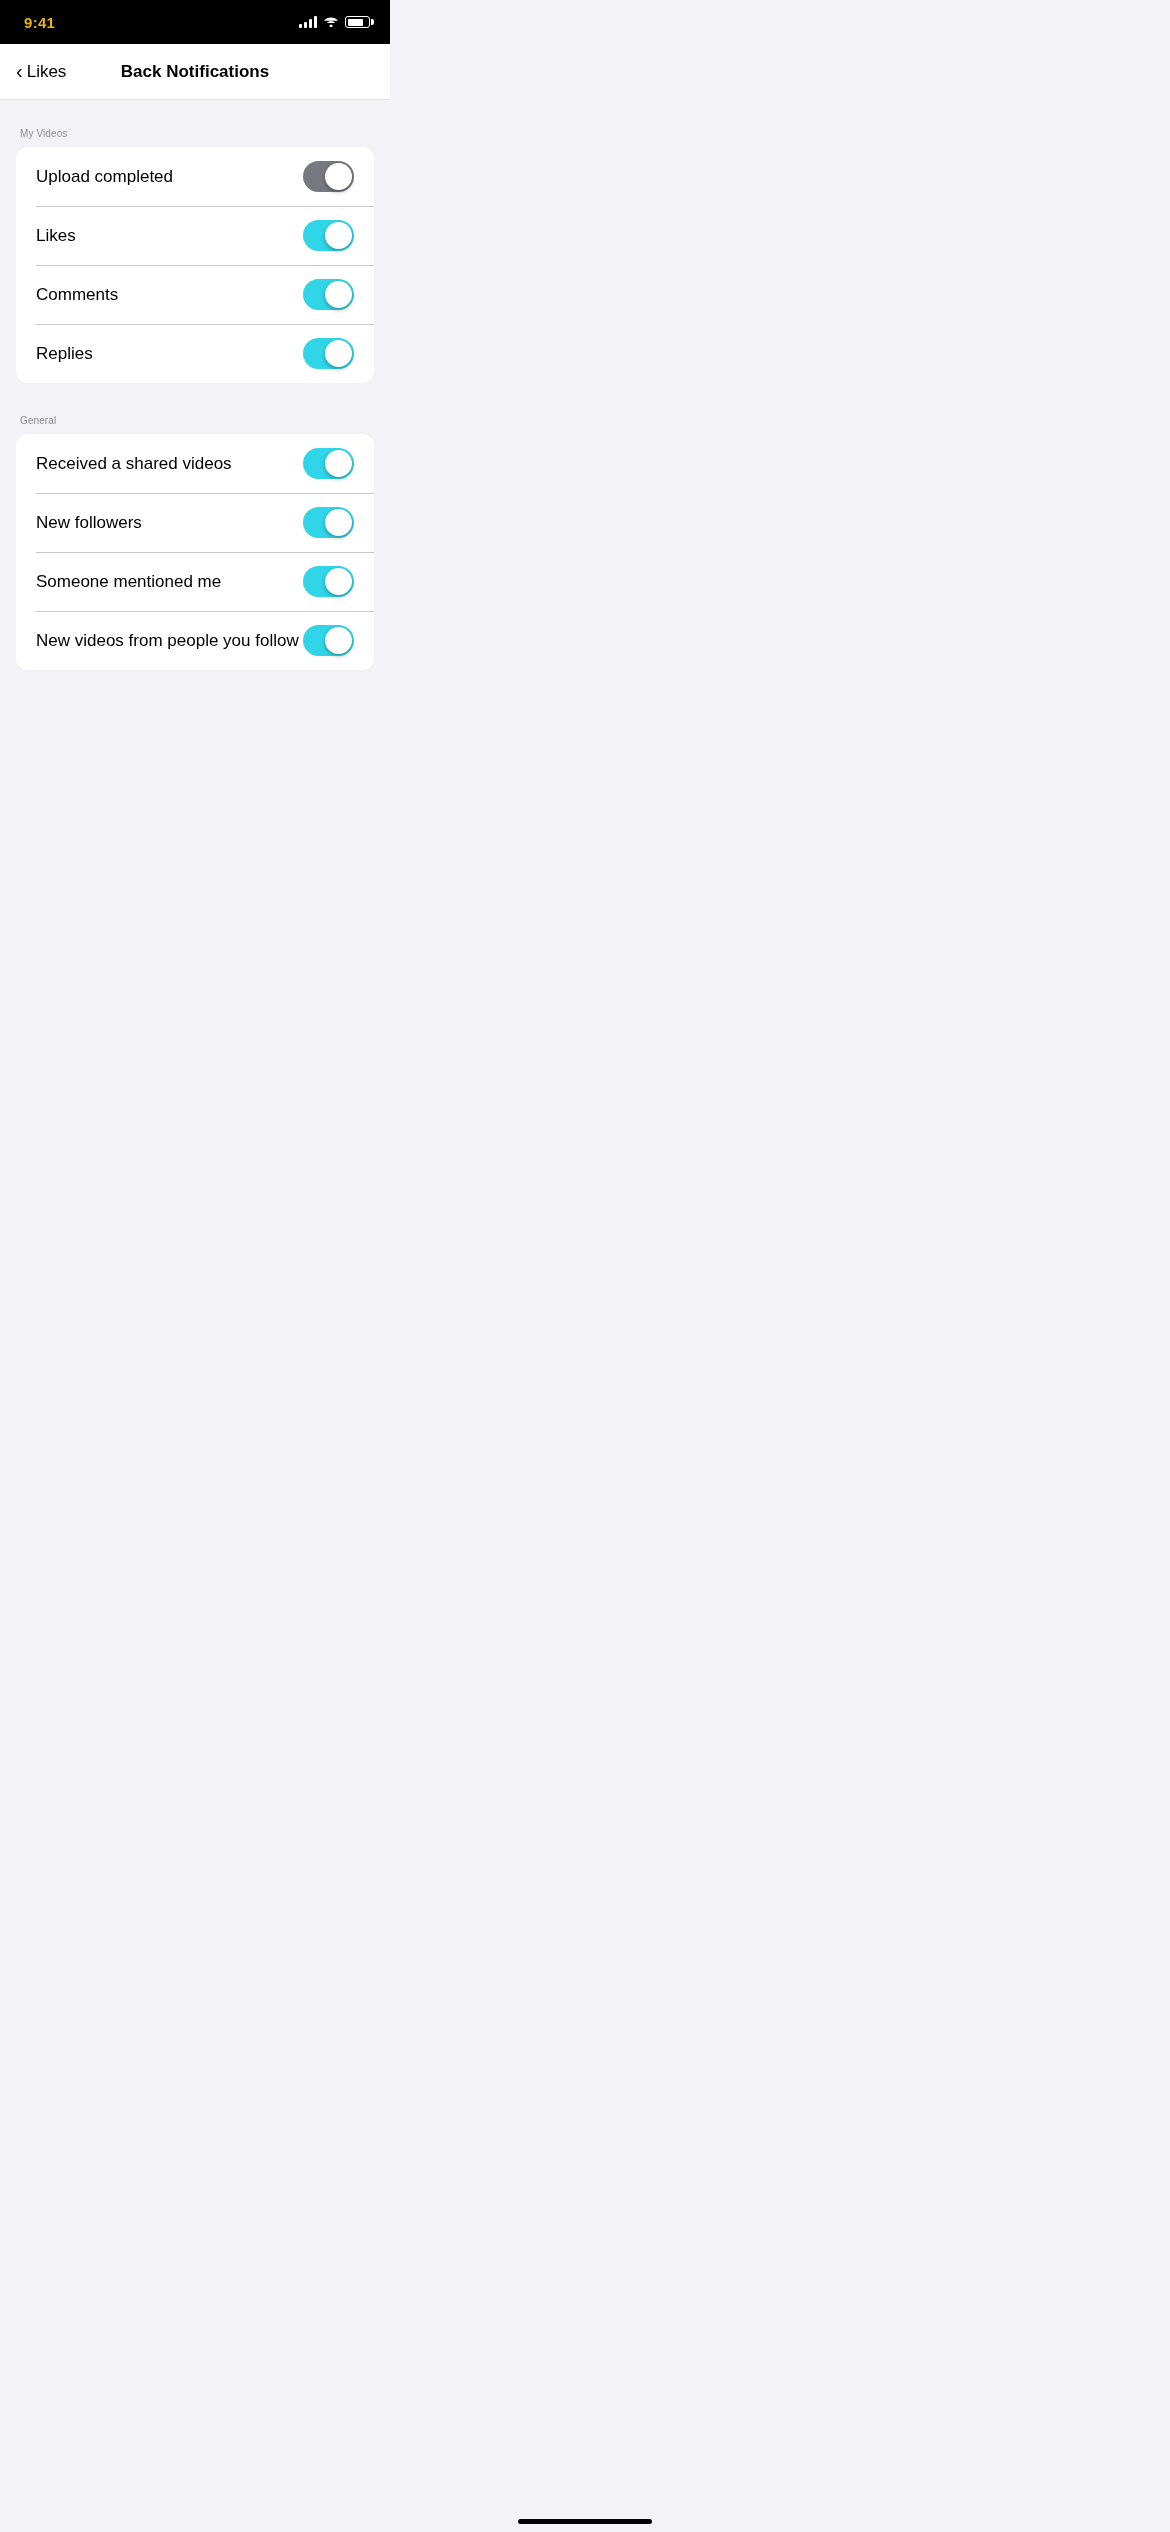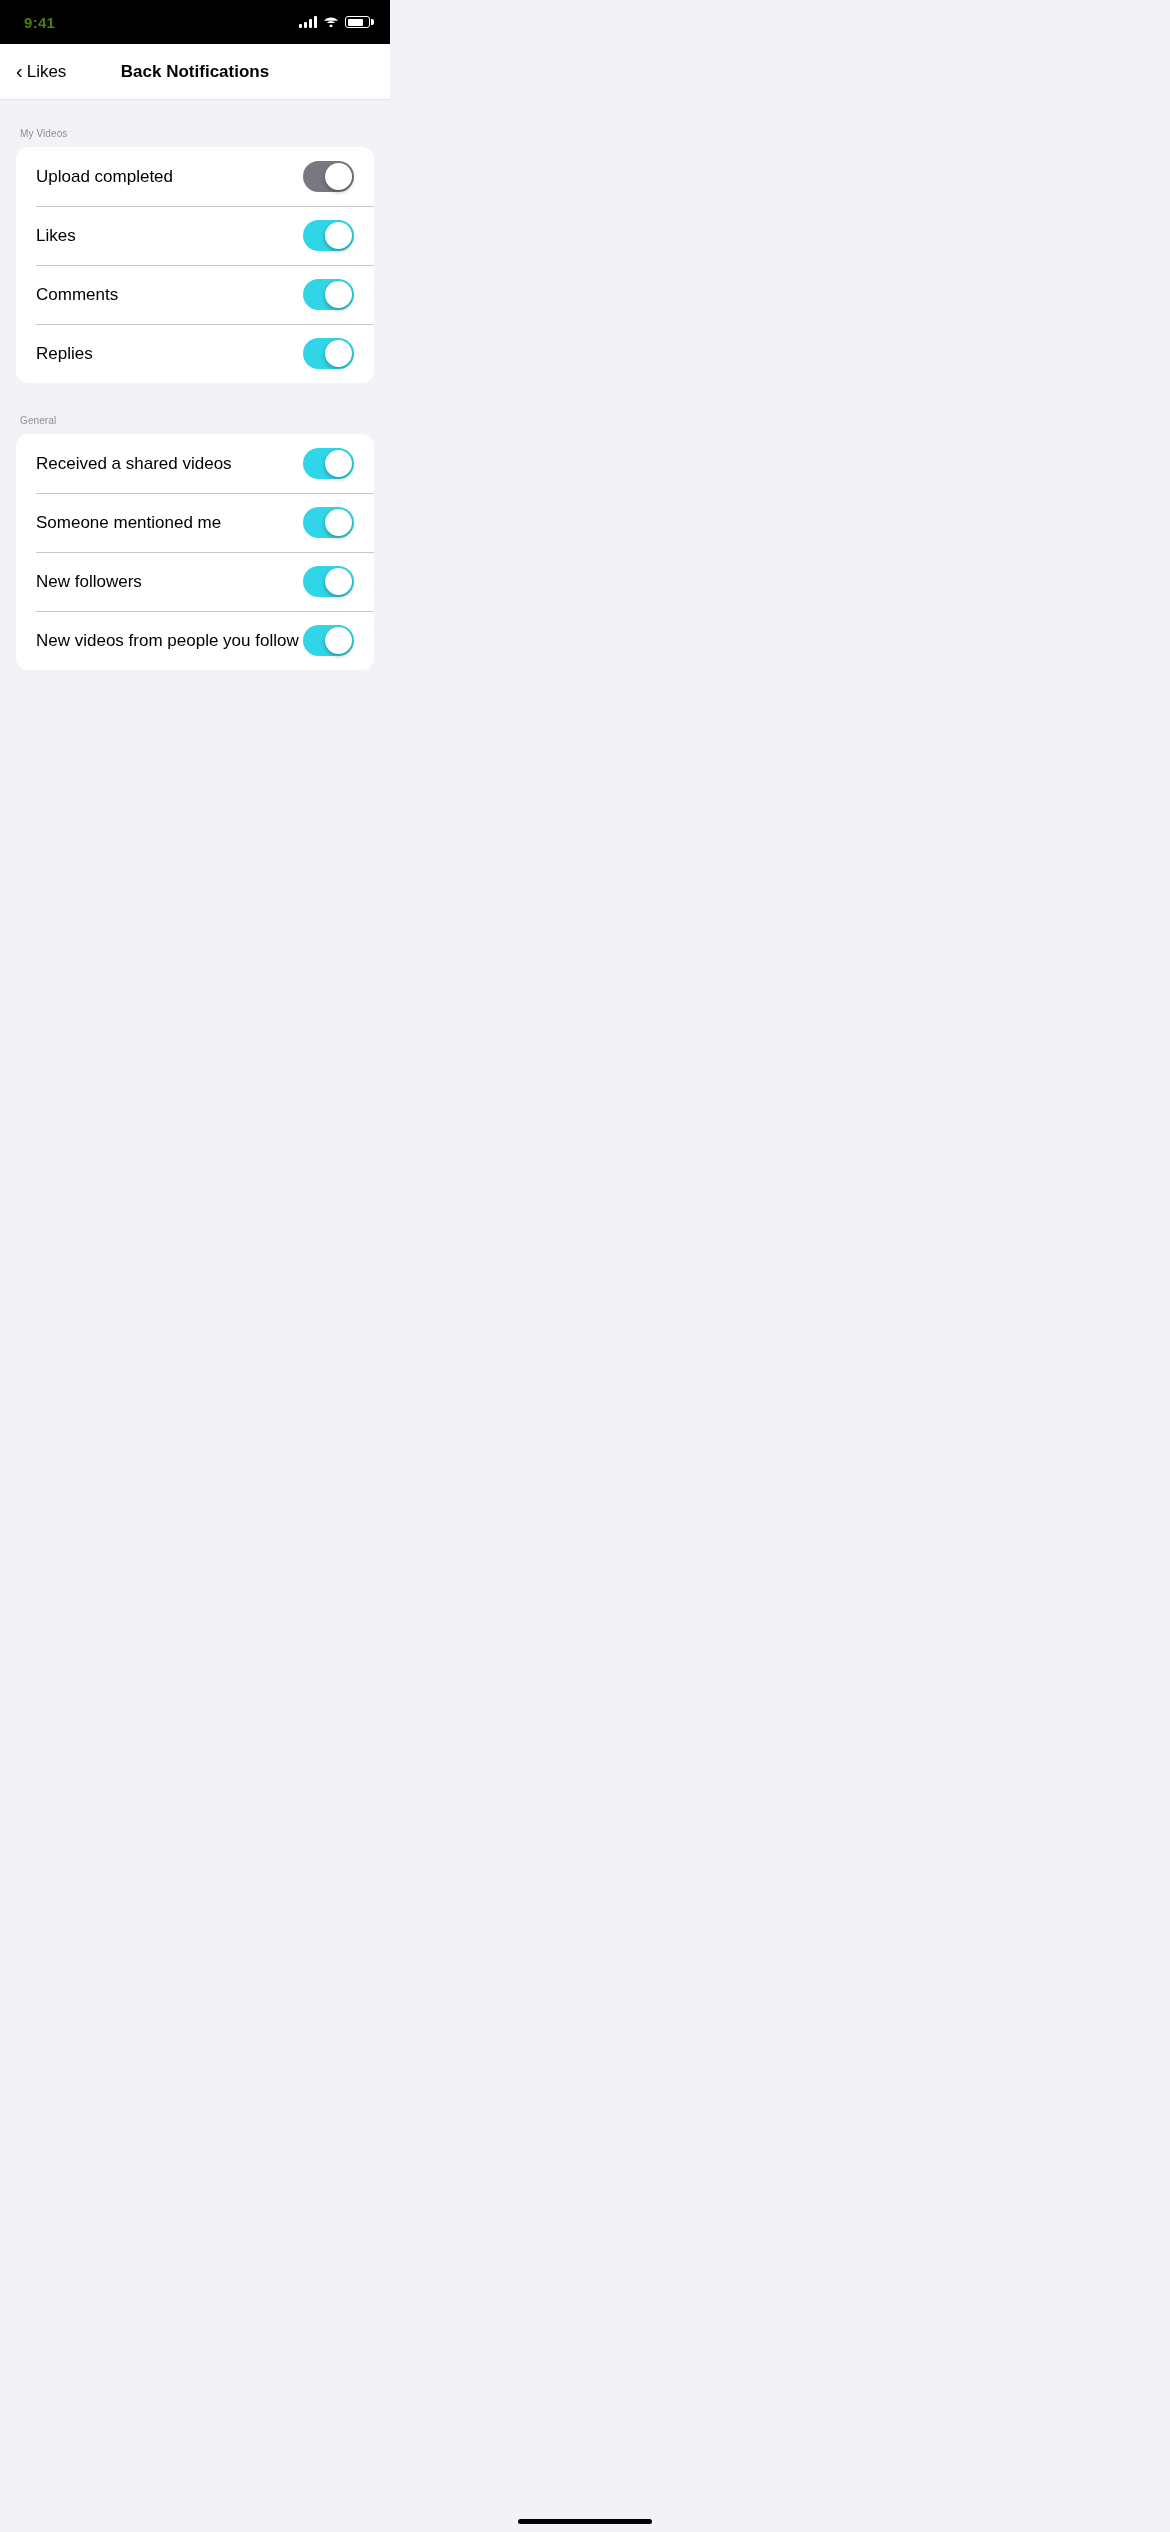--- a/index.html
+++ b/index.html
@@ -22,21 +22,21 @@
       background: #000;
       height: 44px;
       display: flex;
       align-items: center;
       justify-content: space-between;
       padding: 0 20px 0 24px;
       position: relative;
     }
 
     .status-time {
-      color: #4d7c0f;
+      color: #eab308;
       font-size: 15px;
       font-weight: 600;
       letter-spacing: 0.3px;
       text-align: center;
     }
 
     .status-icons {
       display: flex;
       align-items: center;
       gap: 6px;
@@ -301,28 +301,28 @@
       <div class="section-header">General</div>
       <div class="settings-group">
         <div class="settings-row">
           <span class="settings-label">Received a shared videos</span>
           <div class="toggle on">
             <div class="toggle-track"></div>
             <div class="toggle-thumb"></div>
           </div>
         </div>
         <div class="settings-row">
+          <span class="settings-label">New followers</span>
+          <div class="toggle on">
+            <div class="toggle-track"></div>
+            <div class="toggle-thumb"></div>
+          </div>
+        </div>
+        <div class="settings-row">
           <span class="settings-label">Someone mentioned me</span>
-          <div class="toggle on">
-            <div class="toggle-track"></div>
-            <div class="toggle-thumb"></div>
-          </div>
-        </div>
-        <div class="settings-row">
-          <span class="settings-label">New followers</span>
           <div class="toggle on">
             <div class="toggle-track"></div>
             <div class="toggle-thumb"></div>
           </div>
         </div>
         <div class="settings-row">
           <span class="settings-label">New videos from people you follow</span>
           <div class="toggle on">
             <div class="toggle-track"></div>
             <div class="toggle-thumb"></div>

